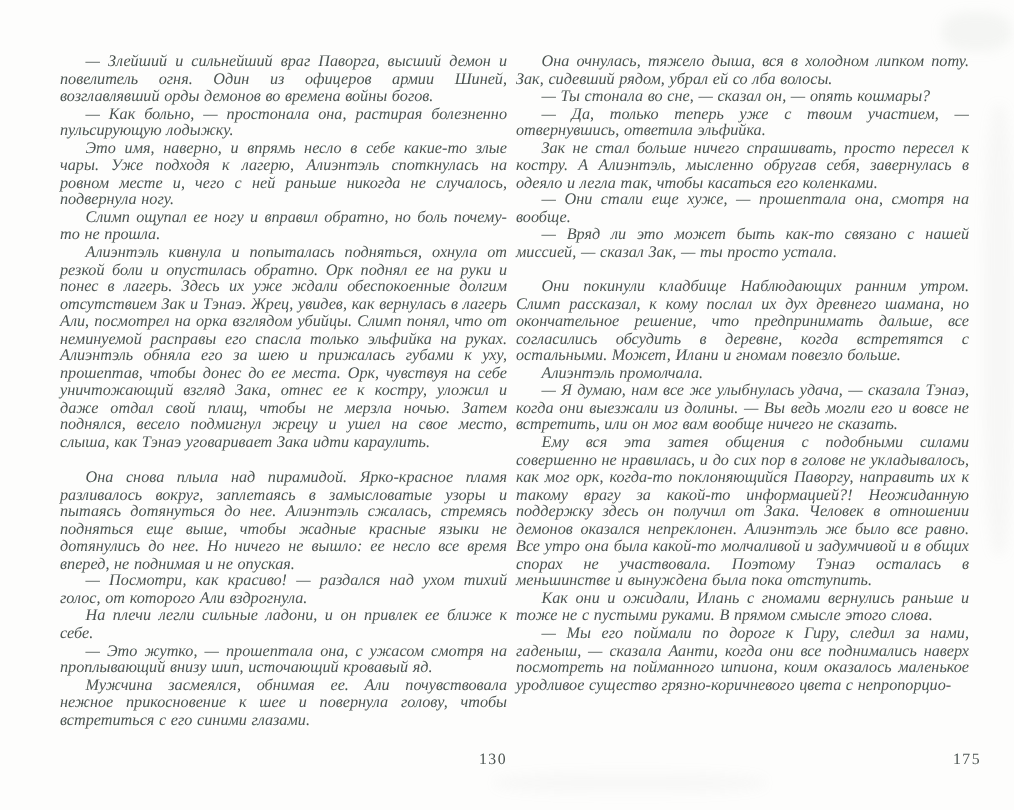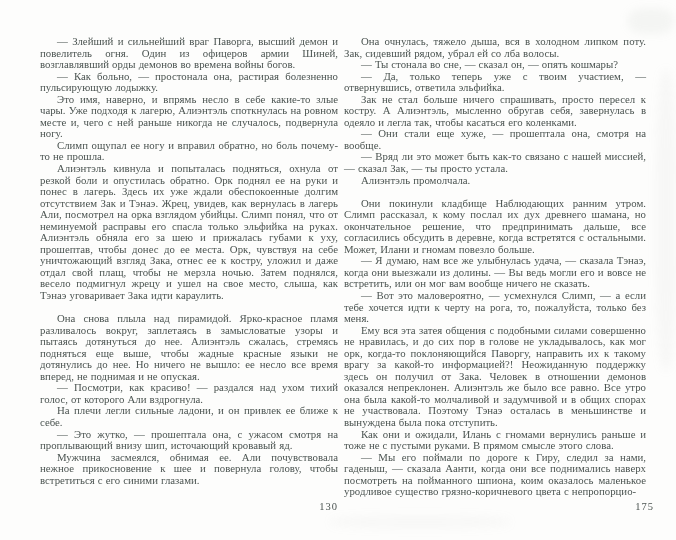--- a/index.html
+++ b/index.html
@@ -20,20 +20,21 @@
     background: rgba(170, 172, 170, 0.10);
     border-radius: 40%;
     filter: blur(4px);
   }
   .smudge-a { right: 2px; top: 8px; width: 46px; height: 26px; }
   .smudge-b { right: 0px; top: 70px; width: 20px; height: 300px; background: rgba(170,172,170,0.07); }
   .smudge-c { left: 330px; top: 515px; width: 180px; height: 14px; background: rgba(170,172,170,0.06); }
   .page {
     position: absolute;
     top: 36px;
+    font-style: italic;
   }
   .page-left  { left: 40px;  width: 298px; }
   .page-right { left: 344px; width: 302px; }
   .para {
     margin: 0;
     text-indent: 17px;
     text-align: justify;
     font-size: 10.8px;
     line-height: 11.55px;
     color: #4b5451;
@@ -74,24 +75,23 @@
       <p class="para">Мужчина засмеялся, обнимая ее. Али почувствовала нежное прикосновение к шее и повернула голову, чтобы встретиться с его синими глазами.</p>
     </div>
 
   <div class="page page-right">
       <p class="para">Она очнулась, тяжело дыша, вся в холодном липком поту. Зак, сидевший рядом, убрал ей со лба волосы.</p>
       <p class="para">— Ты стонала во сне, — сказал он, — опять кошмары?</p>
       <p class="para">— Да, только теперь уже с твоим участием, — отвернувшись, ответила эльфийка.</p>
       <p class="para">Зак не стал больше ничего спрашивать, просто пересел к костру. А Алиэнтэль, мысленно обругав себя, завернулась в одеяло и легла так, чтобы касаться его коленками.</p>
       <p class="para">— Они стали еще хуже, — прошептала она, смотря на вообще.</p>
       <p class="para">— Вряд ли это может быть как-то связано с нашей миссией, — сказал Зак, — ты просто устала.</p>
+      <p class="para section-gap">Они покинули кладбище Наблюдающих ранним утром. Слимп рассказал, к кому послал их дух древнего шамана, но окончательное решение, что предпринимать дальше, все согласились обсудить в деревне, когда встретятся с остальными. Может, Илани и гномам повезло больше.</p>
       <p class="para">Алиэнтэль промолчала.</p>
-      <p class="para section-gap">Они покинули кладбище Наблюдающих ранним утром. Слимп рассказал, к кому послал их дух древнего шамана, но окончательное решение, что предпринимать дальше, все согласились обсудить в деревне, когда встретятся с остальными. Может, Илани и гномам повезло больше.</p>
       <p class="para">— Я думаю, нам все же улыбнулась удача, — сказала Тэнаэ, когда они выезжали из долины. — Вы ведь могли его и вовсе не встретить, или он мог вам вообще ничего не сказать.</p>
-      <p class="para">— Вот это маловероятно, — усмехнулся Слимп, — а если тебе хочется идти к черту на рога, то, пожалуйста, только без меня.</p>
       <p class="para">Ему вся эта затея общения с подобными силами совершенно не нравилась, и до сих пор в голове не укладывалось, как мог орк, когда-то поклоняющийся Паворгу, направить их к такому врагу за какой-то информацией?! Неожиданную поддержку здесь он получил от Зака. Человек в отношении демонов оказался непреклонен. Алиэнтэль же было все равно. Все утро она была какой-то молчаливой и задумчивой и в общих спорах не участвовала. Поэтому Тэнаэ осталась в меньшинстве и вынуждена была пока отступить.</p>
       <p class="para">Как они и ожидали, Илань с гномами вернулись раньше и тоже не с пустыми руками. В прямом смысле этого слова.</p>
       <p class="para">— Мы его поймали по дороге к Гиру, следил за нами, гаденыш, — сказала Аанти, когда они все поднимались наверх посмотреть на пойманного шпиона, коим оказалось маленькое уродливое существо грязно-коричневого цвета с непропорцио-</p>
     </div>
 
   <div class="folio folio-left">130</div>
 
   <div class="folio folio-right">175</div>
 </div>
 

